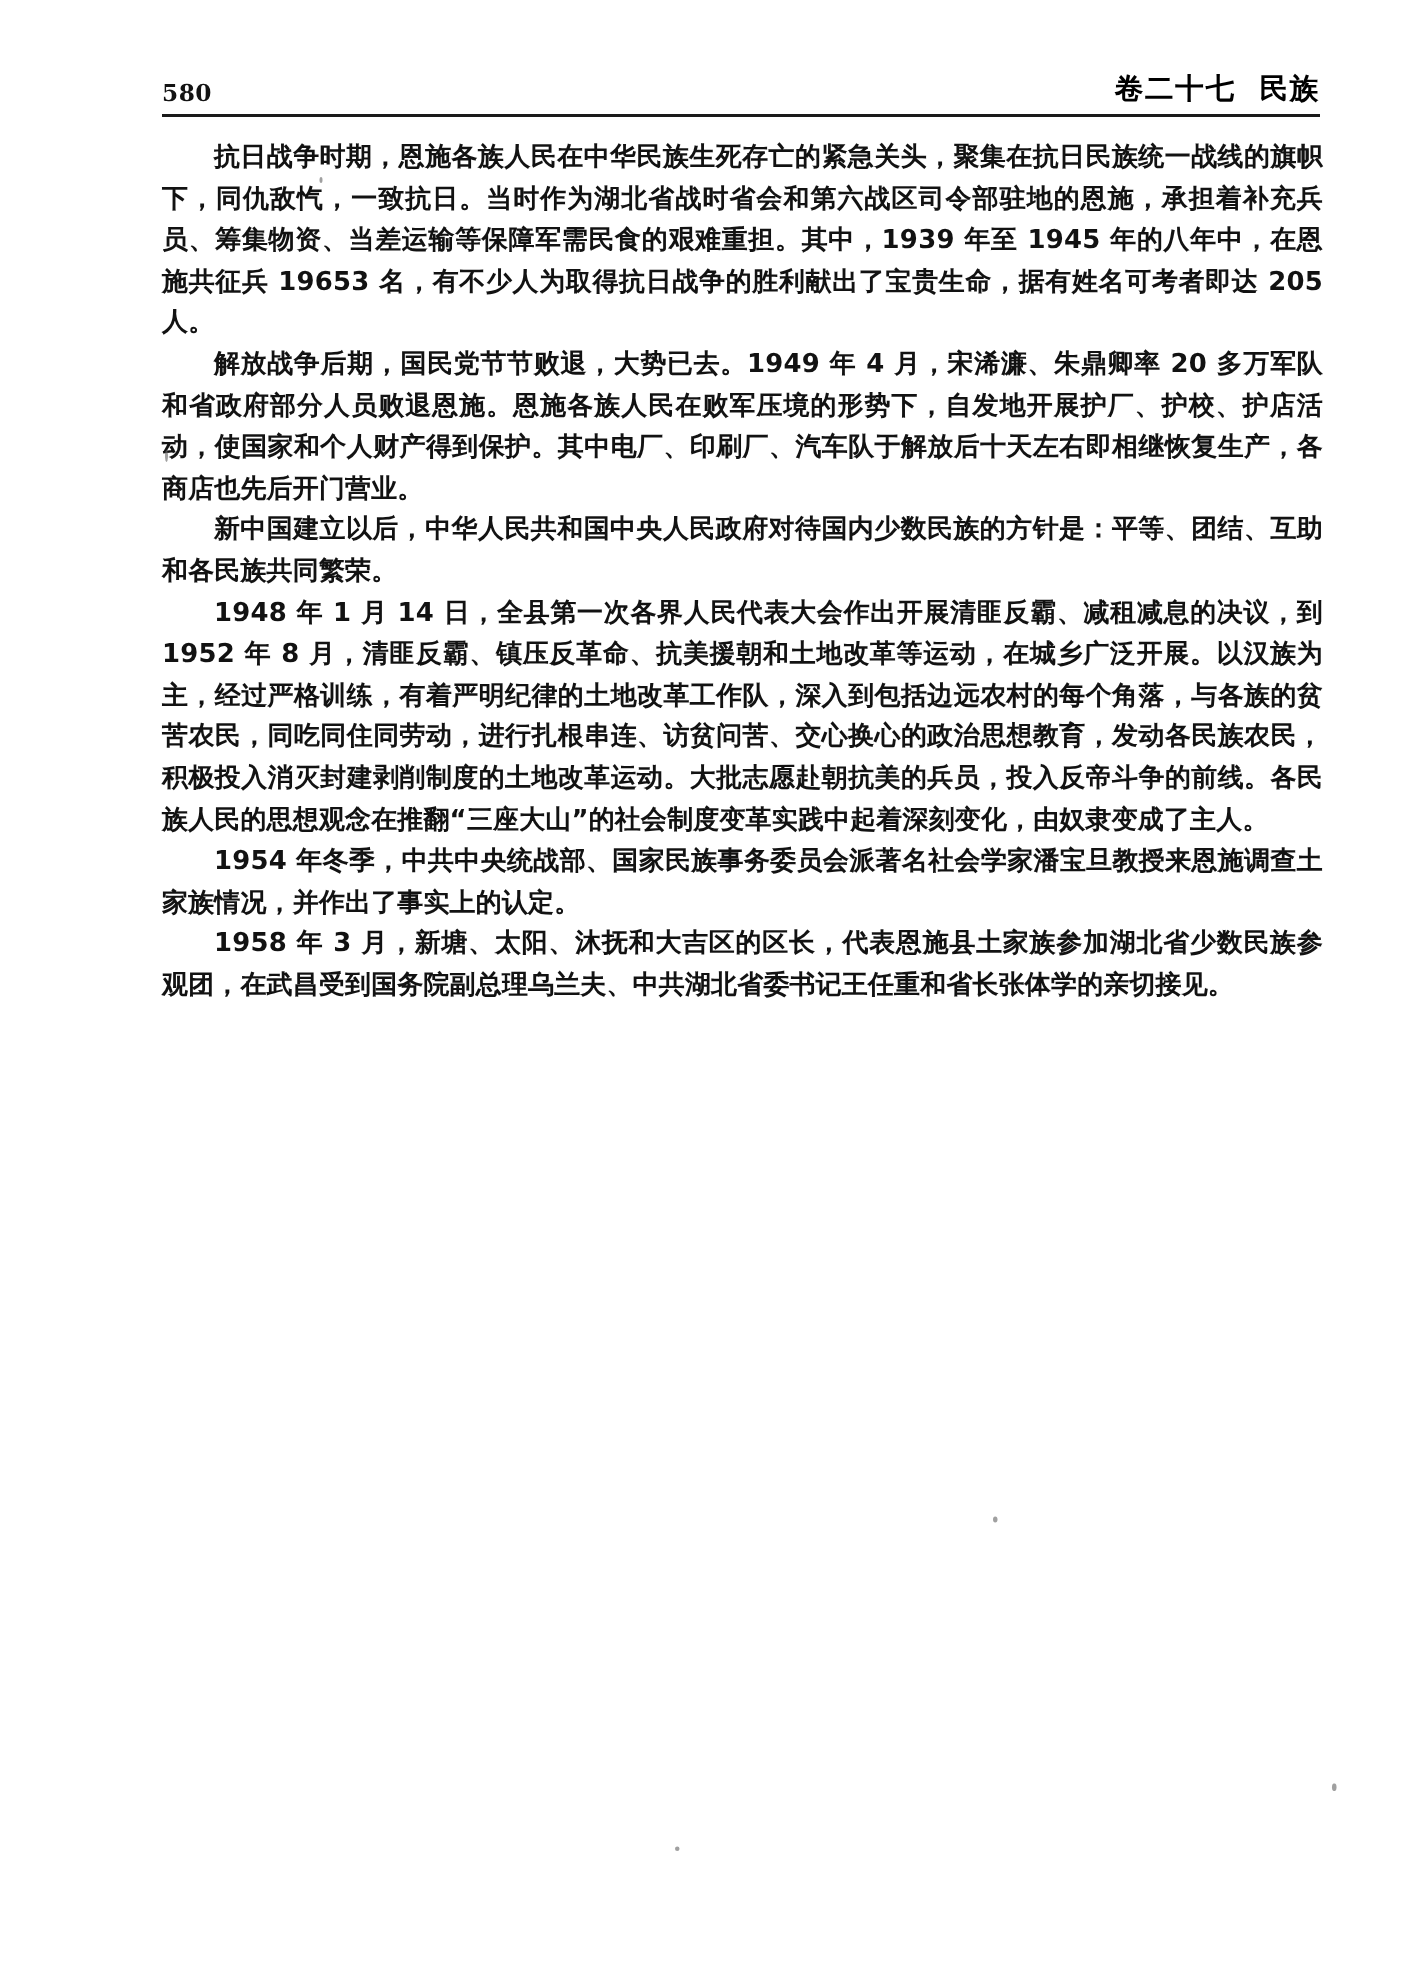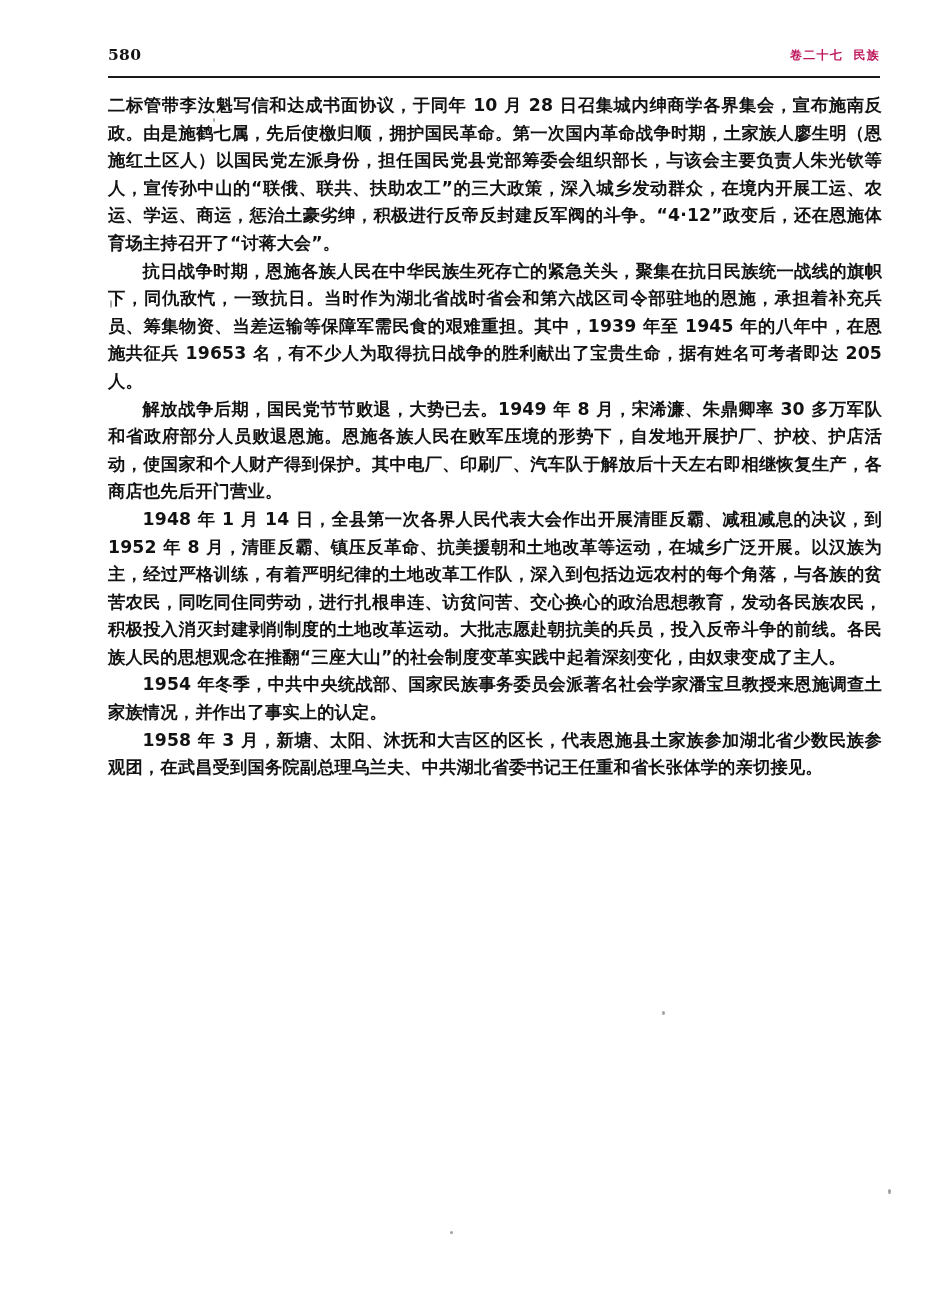--- a/index.html
+++ b/index.html
@@ -22,37 +22,37 @@
   }
 
   
   .header {
     position: absolute;
     left: 108px;
     top: 40px;
     width: 772px;
     height: 30px;
     display: flex;
-    align-items: center;
+    align-items: flex-end;
     justify-content: space-between;
   }
   .folio {
     font-family: "DejaVu Serif", "Liberation Serif", serif;
     font-size: 15.5px;
     font-weight: 700;
     color: #131313;
     letter-spacing: 0.3px;
     line-height: 1;
     padding-bottom: 1px;
   }
   .runhead {
     font-family: "DejaVu Sans", "Liberation Sans", sans-serif;
-    font-size: 12px;
+    font-size: 19px;
     font-weight: 700;
-    color: #be185d;
+    color: #000000;
     line-height: 1;
     letter-spacing: 1.2px;
     padding-bottom: 1px;
     white-space: pre;
   }
   .rule {
     position: absolute;
     left: 108px;
     top: 76px;
     width: 772px;
@@ -100,23 +100,23 @@
 <div class="page">
 
   <div class="header">
     <span class="folio">580</span>
     <span class="runhead">卷二十七  民族</span>
   </div>
 
   <div class="rule"></div>
 
   <div class="body-block">
-    <p class="para first">二标管带李汝魁写信和达成书面协议，于同年 10 月 28 日召集城内绅商学各界集会，宣布施南反政。由是施鹤七属，先后使檄归顺，拥护国民革命。第一次国内革命战争时期，土家族人廖生明（恩施红土区人）以国民党左派身份，担任国民党县党部筹委会组织部长，与该会主要负责人朱光钦等人，宣传孙中山的“联俄、联共、扶助农工”的三大政策，深入城乡发动群众，在境内开展工运、农运、学运、商运，惩治土豪劣绅，积极进行反帝反封建反军阀的斗争。“4·12”政变后，还在恩施体育场主持召开了“讨蒋大会”。</p>
     <p class="para">抗日战争时期，恩施各族人民在中华民族生死存亡的紧急关头，聚集在抗日民族统一战线的旗帜下，同仇敌忾，一致抗日。当时作为湖北省战时省会和第六战区司令部驻地的恩施，承担着补充兵员、筹集物资、当差运输等保障军需民食的艰难重担。其中，1939 年至 1945 年的八年中，在恩施共征兵 19653 名，有不少人为取得抗日战争的胜利献出了宝贵生命，据有姓名可考者即达 205 人。</p>
-    <p class="para">解放战争后期，国民党节节败退，大势已去。1949 年 8 月，宋浠濂、朱鼎卿率 30 多万军队和省政府部分人员败退恩施。恩施各族人民在败军压境的形势下，自发地开展护厂、护校、护店活动，使国家和个人财产得到保护。其中电厂、印刷厂、汽车队于解放后十天左右即相继恢复生产，各商店也先后开门营业。</p>
+    <p class="para">解放战争后期，国民党节节败退，大势已去。1949 年 4 月，宋浠濂、朱鼎卿率 20 多万军队和省政府部分人员败退恩施。恩施各族人民在败军压境的形势下，自发地开展护厂、护校、护店活动，使国家和个人财产得到保护。其中电厂、印刷厂、汽车队于解放后十天左右即相继恢复生产，各商店也先后开门营业。</p>
+    <p class="para">新中国建立以后，中华人民共和国中央人民政府对待国内少数民族的方针是：平等、团结、互助和各民族共同繁荣。</p>
     <p class="para">1948 年 1 月 14 日，全县第一次各界人民代表大会作出开展清匪反霸、减租减息的决议，到 1952 年 8 月，清匪反霸、镇压反革命、抗美援朝和土地改革等运动，在城乡广泛开展。以汉族为主，经过严格训练，有着严明纪律的土地改革工作队，深入到包括边远农村的每个角落，与各族的贫苦农民，同吃同住同劳动，进行扎根串连、访贫问苦、交心换心的政治思想教育，发动各民族农民，积极投入消灭封建剥削制度的土地改革运动。大批志愿赴朝抗美的兵员，投入反帝斗争的前线。各民族人民的思想观念在推翻“三座大山”的社会制度变革实践中起着深刻变化，由奴隶变成了主人。</p>
     <p class="para">1954 年冬季，中共中央统战部、国家民族事务委员会派著名社会学家潘宝旦教授来恩施调查土家族情况，并作出了事实上的认定。</p>
     <p class="para">1958 年 3 月，新塘、太阳、沐抚和大吉区的区长，代表恩施县土家族参加湖北省少数民族参观团，在武昌受到国务院副总理乌兰夫、中共湖北省委书记王任重和省长张体学的亲切接见。</p>
   </div>
 
   <div class="speck" style="left:662px; top:1011px; width:3px; height:4px;"></div>
   <div class="speck" style="left:450px; top:1231px; width:3px; height:3px;"></div>
   <div class="speck" style="left:888px; top:1189px; width:2.5px; height:5px;"></div>
   <div class="speck" style="left:213px; top:118px; width:2px; height:4px;"></div>
   <div class="speck" style="left:110px; top:300px; width:2px; height:8px;"></div>

